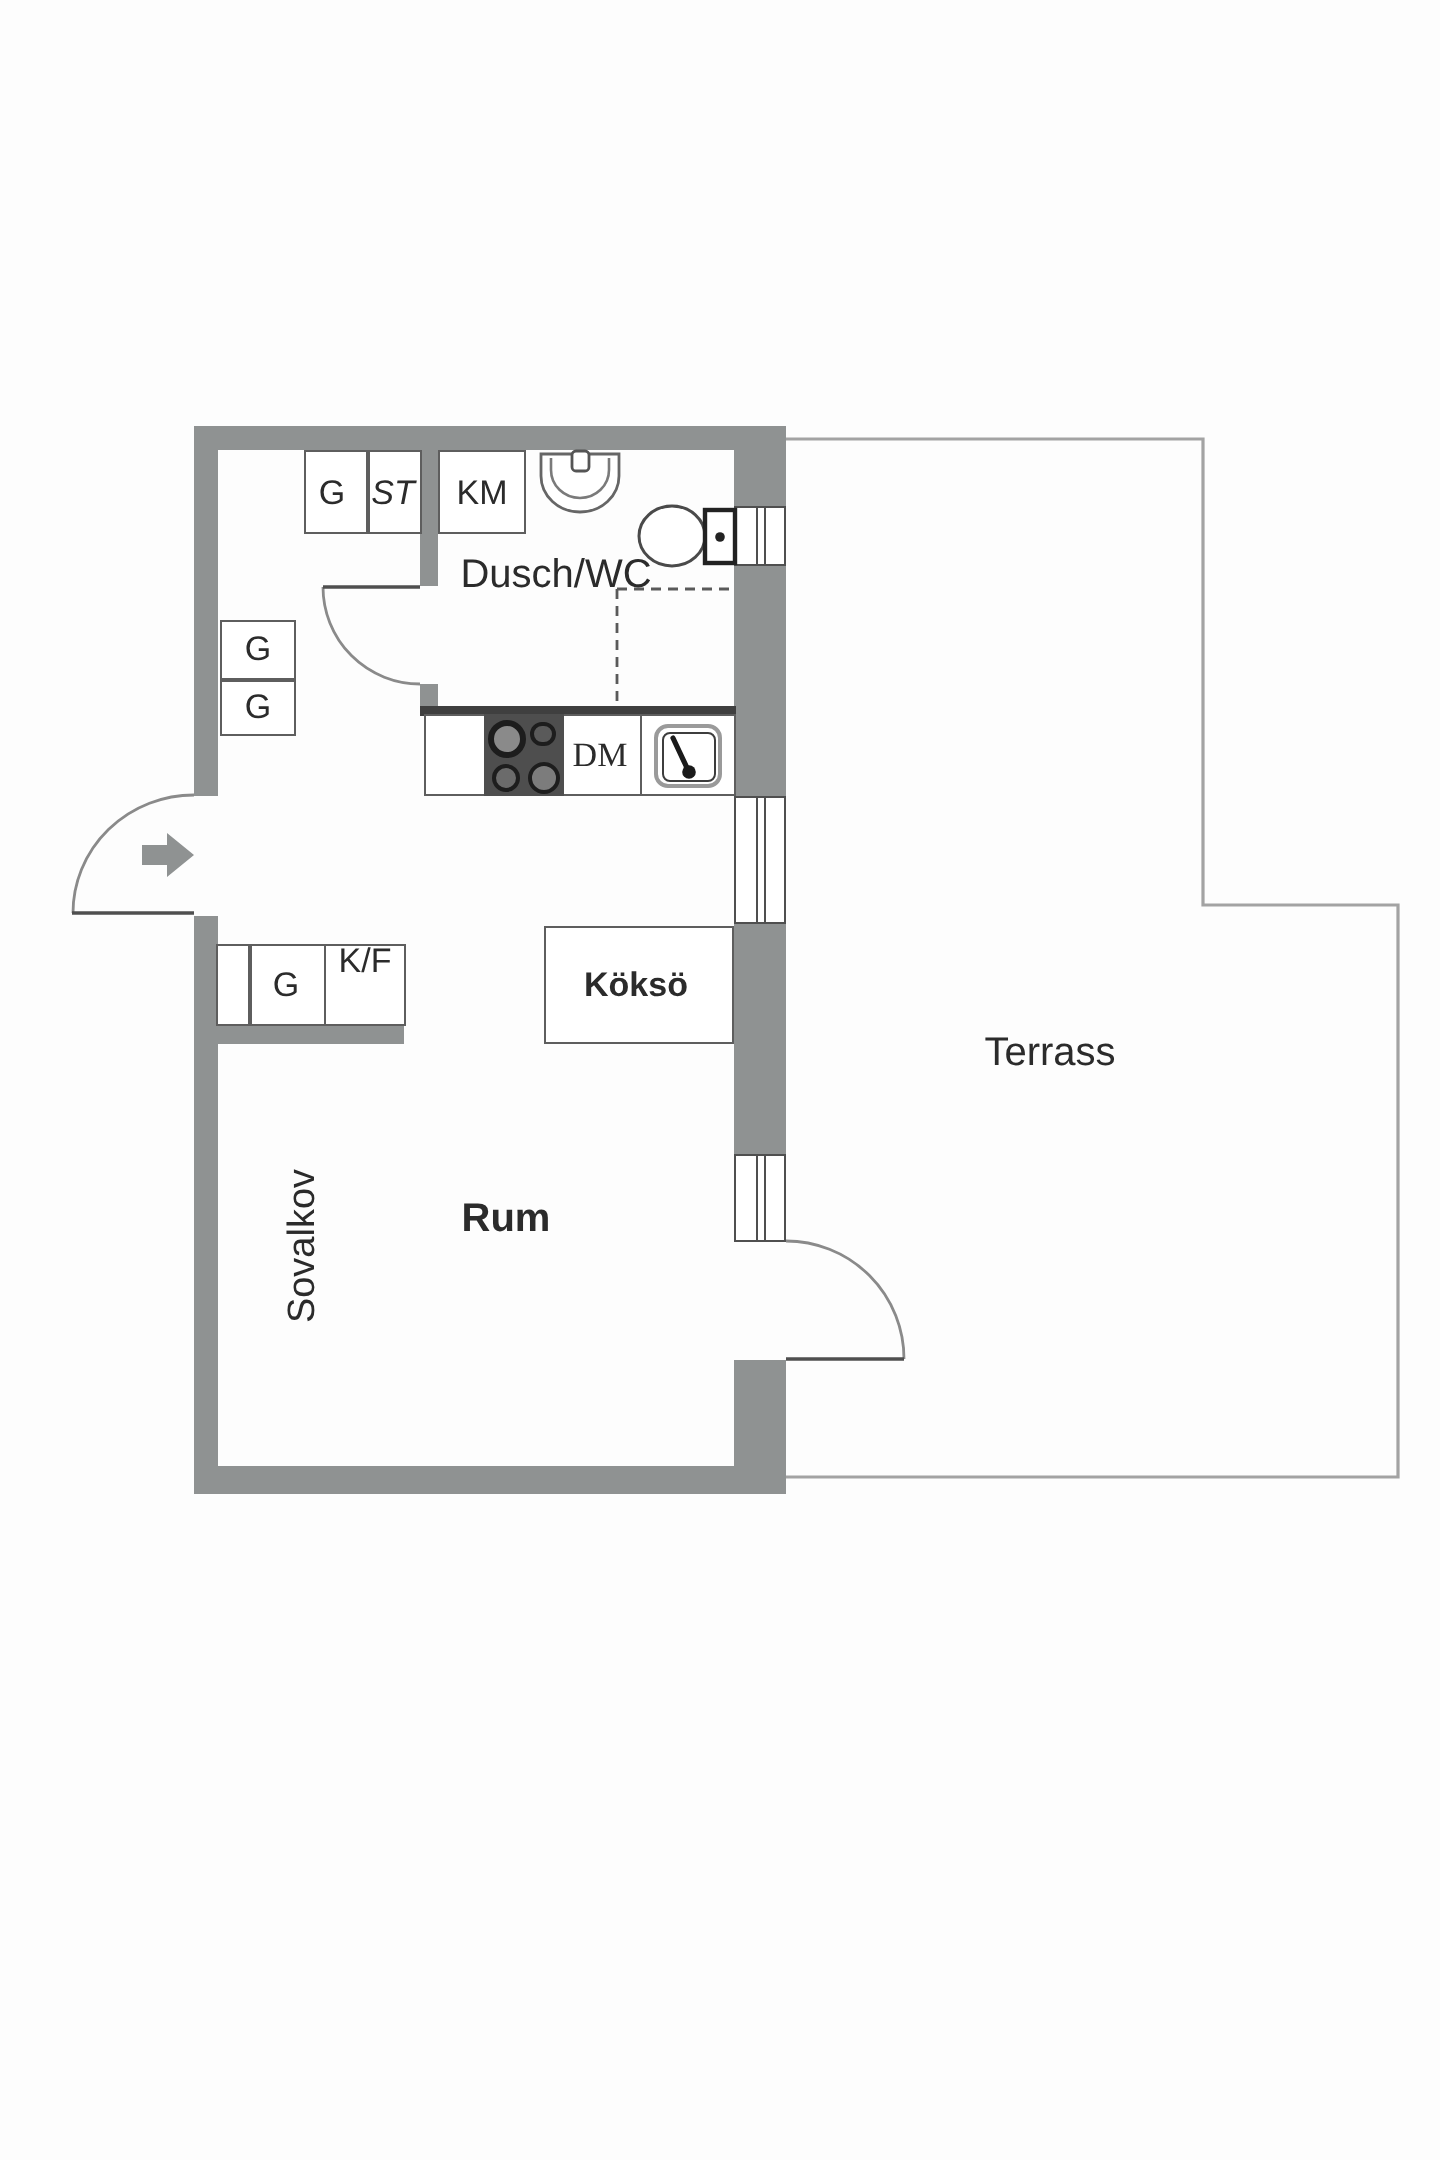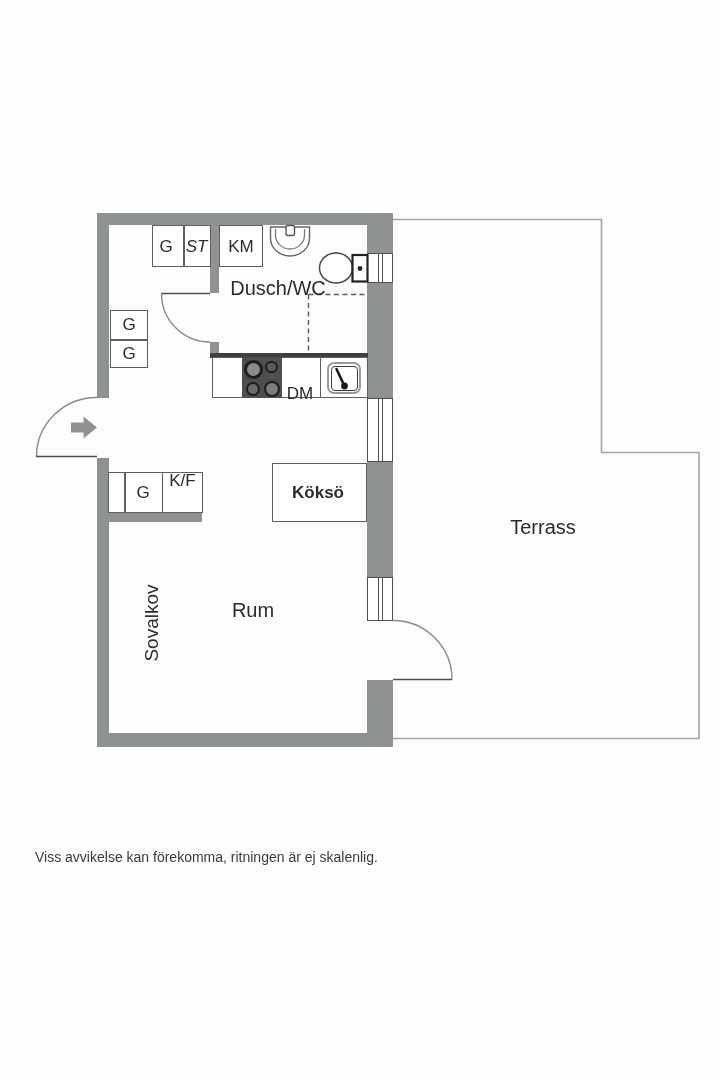--- a/index.html
+++ b/index.html
@@ -108,24 +108,23 @@
 
     <line x1="336.5" y1="369" x2="344" y2="385" stroke="#1a1a1a" stroke-width="2.6" stroke-linecap="round"></line>
     <circle cx="344.5" cy="386" r="3.4" fill="#1a1a1a"></circle>
   </svg>
 
   <div class="lbl" style="left:166px; top:247px;">G</div>
   <div class="lbl" style="left:196.5px; top:247px;font-style:italic;">ST</div>
   <div class="lbl" style="left:241px; top:247px;">KM</div>
   <div class="lbl" style="left:129px; top:325px;">G</div>
   <div class="lbl" style="left:129px; top:353.5px;">G</div>
-  <div class="lbl" style="left:300px; top:394px;">DM</div>
+  <div class="lbl" style="left:300px; top:378px;font-family:Liberation Serif, serif;">DM</div>
   <div class="lbl" style="left:143px; top:492.5px;">G</div>
   <div class="lbl" style="left:182.5px; top:481px;">K/F</div>
   <div class="lbl" style="left:318px; top:492.5px;font-weight:bold;">Köksö</div>
 
   <div class="lbl room-lbl" style="left:278px; top:288px;">Dusch/WC</div>
-  <div class="lbl room-lbl" style="left:253px; top:610px;">Rum</div>
+  <div class="lbl room-lbl" style="left:253px; top:610px;font-weight:bold;">Rum</div>
   <div class="lbl rot" style="left:152px; top:623px; font-size:19px;">Sovalkov</div>
-  <div class="lbl room-lbl" style="left:543px; top:527px;">Terrass</div>
+  <div class="lbl room-lbl" style="left:525px; top:527px;">Terrass</div>
 
-  <div class="disclaimer">Viss avvikelse kan förekomma, ritningen är ej skalenlig.</div>
 </div>
 
 </body></html>

